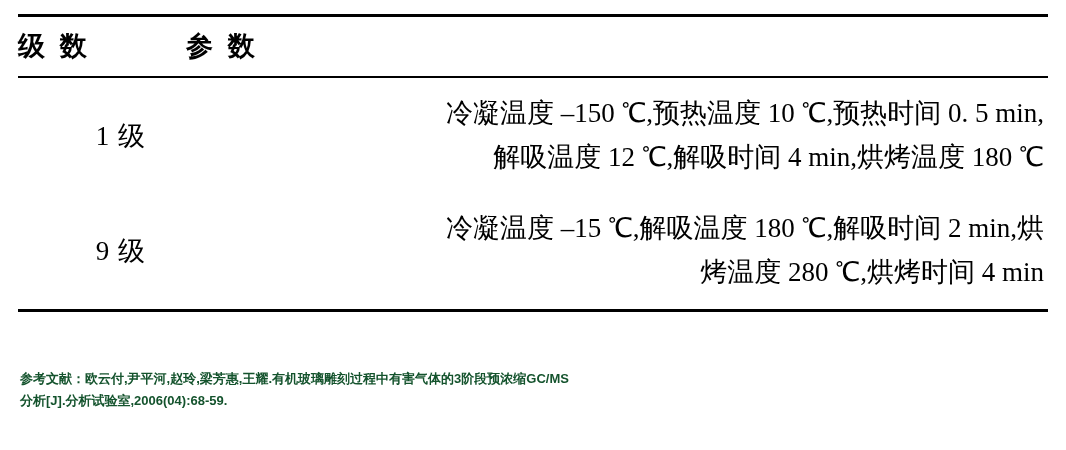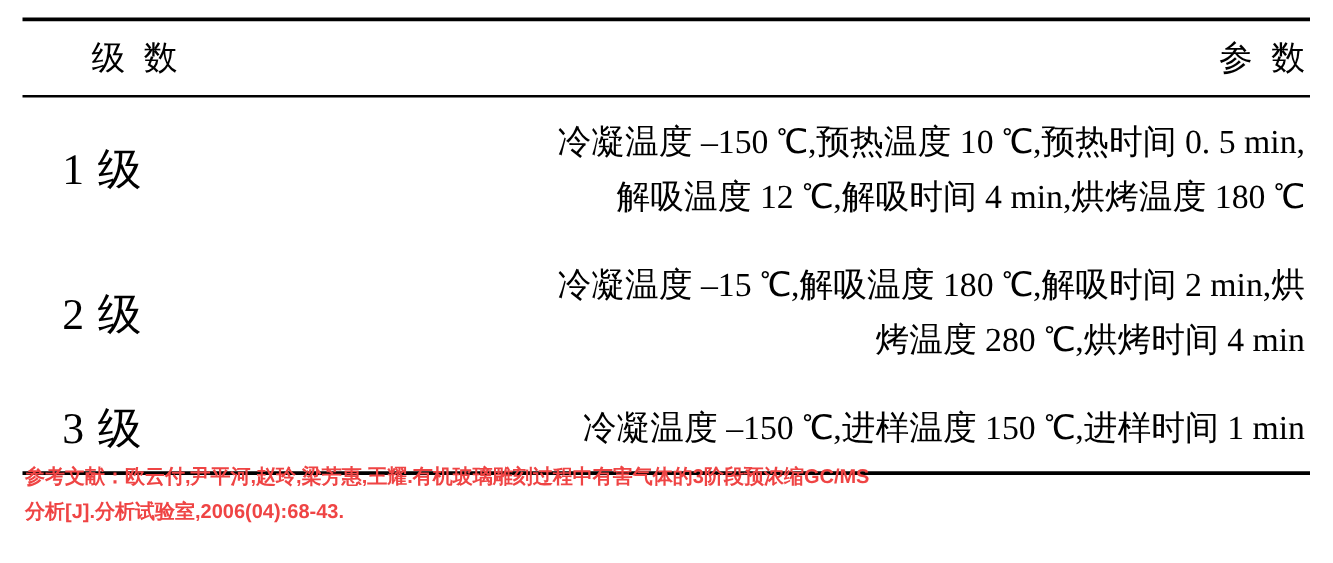--- a/index.html
+++ b/index.html
@@ -36,34 +36,34 @@
 
   table.main {
     width: 100%;
     border-collapse: collapse;
     table-layout: fixed;
   }
   table.main col.c1 { width: 128px; }
   table.main col.c2 { width: auto; }
 
   th.head-level, th.head-param {
-    font-weight: normal;
+    font-weight: bold;
     font-size: 27px;
     letter-spacing: 4px;
     padding: 11px 0 12px 0;
-    text-align: right;
+    text-align: left;
     vertical-align: middle;
   }
   th.head-param {
     padding-left: 40px;
   }
 
   td.level-cell {
-    font-size: 35px;
-    text-align: center;
+    font-size: 27px;
+    text-align: right;
     vertical-align: middle;
     letter-spacing: 1px;
     padding: 0;
   }
   td.param-cell {
     font-size: 27px;
     text-align: right;
     vertical-align: middle;
     padding: 14px 4px 14px 22px;
     line-height: 1.62;
@@ -75,24 +75,24 @@
     padding-top: 12px;
     padding-bottom: 12px;
   }
 
   .ref-block {
     position: absolute;
     left: 20px;
     top: 368px;
     width: 1020px;
     font-family: "Liberation Sans", sans-serif;
-    font-size: 16px;
+    font-size: 13px;
     font-weight: bold;
     line-height: 1.72;
-    color: #ef4444;
+    color: #14532d;
     letter-spacing: 0px;
   }
   .ref-line { white-space: nowrap; }
 </style>
 </head>
 <body>
 
 <div class="page">
 
   <div class="table-wrap">
@@ -121,36 +121,30 @@
       </colgroup>
       <tbody>
         <tr>
           <td class="level-cell">1 级</td>
           <td class="param-cell">
             <div class="param-line">冷凝温度 –150 ℃,预热温度 10 ℃,预热时间 0. 5  min,</div>
             <div class="param-line">解吸温度 12 ℃,解吸时间 4  min,烘烤温度 180 ℃</div>
           </td>
         </tr>
         <tr>
-          <td class="level-cell">2 级</td>
+          <td class="level-cell">9 级</td>
           <td class="param-cell">
             <div class="param-line">冷凝温度 –15 ℃,解吸温度 180 ℃,解吸时间 2  min,烘</div>
             <div class="param-line">烤温度 280 ℃,烘烤时间 4  min</div>
-          </td>
-        </tr>
-        <tr class="row-single">
-          <td class="level-cell">3 级</td>
-          <td class="param-cell">
-            <div class="param-line">冷凝温度 –150 ℃,进样温度 150 ℃,进样时间 1  min</div>
           </td>
         </tr>
       </tbody>
     </table>
 
     <div class="rule rule-bottom"></div>
   </div>
 
   <div class="ref-block">
     <div class="ref-line">参考文献：欧云付,尹平河,赵玲,梁芳惠,王耀.有机玻璃雕刻过程中有害气体的3阶段预浓缩GC/MS</div>
-    <div class="ref-line">分析[J].分析试验室,2006(04):68-43.</div>
+    <div class="ref-line">分析[J].分析试验室,2006(04):68-59.</div>
   </div>
 
 </div>
 
 </body></html>

